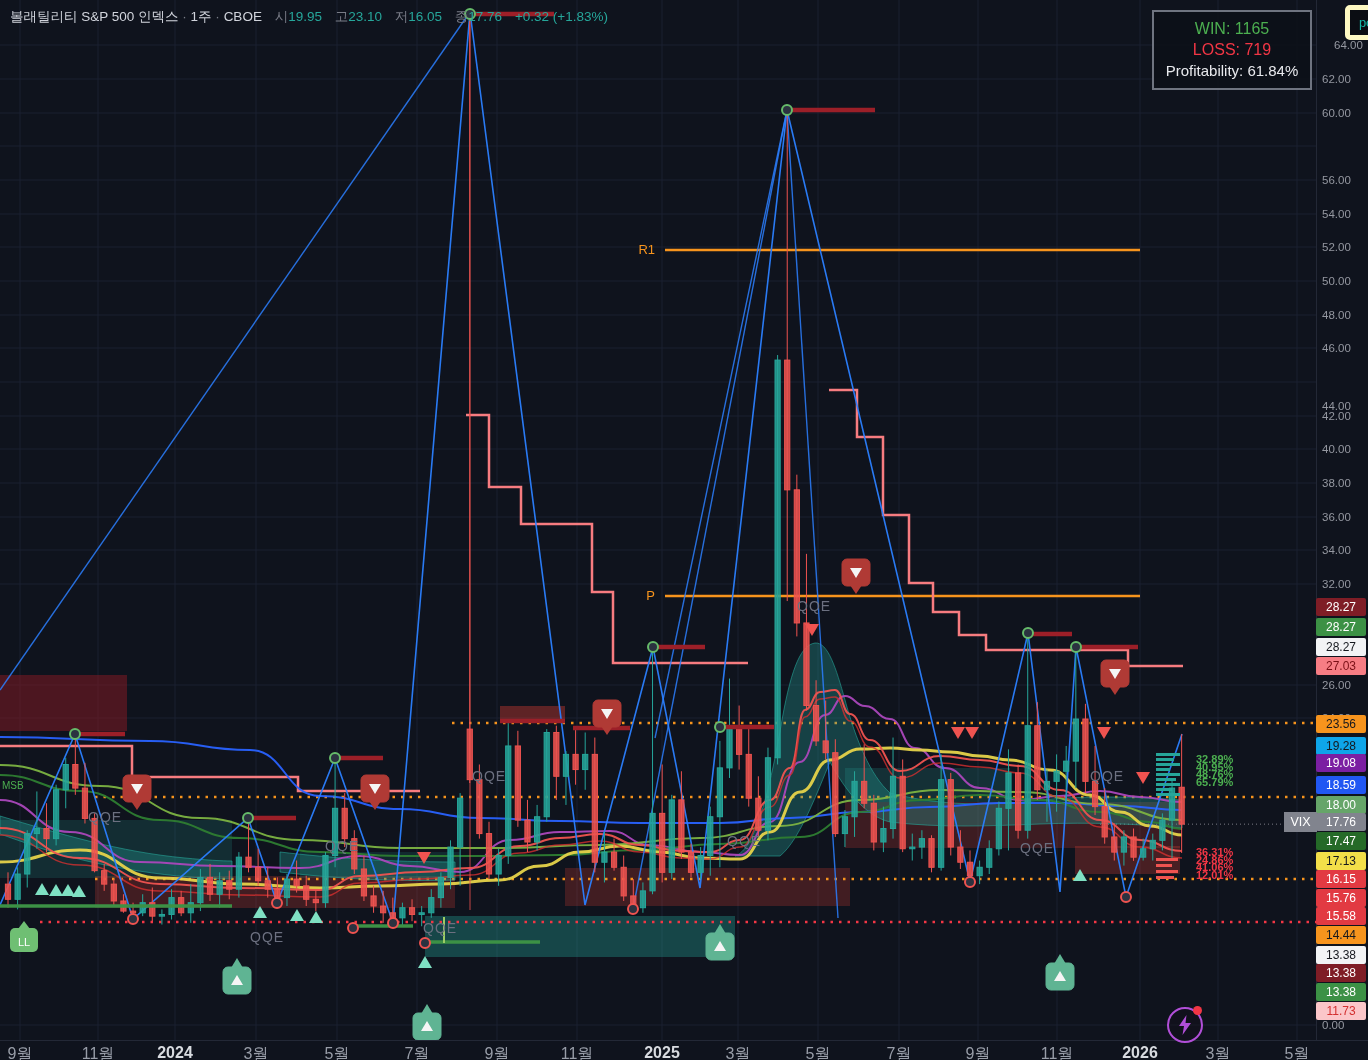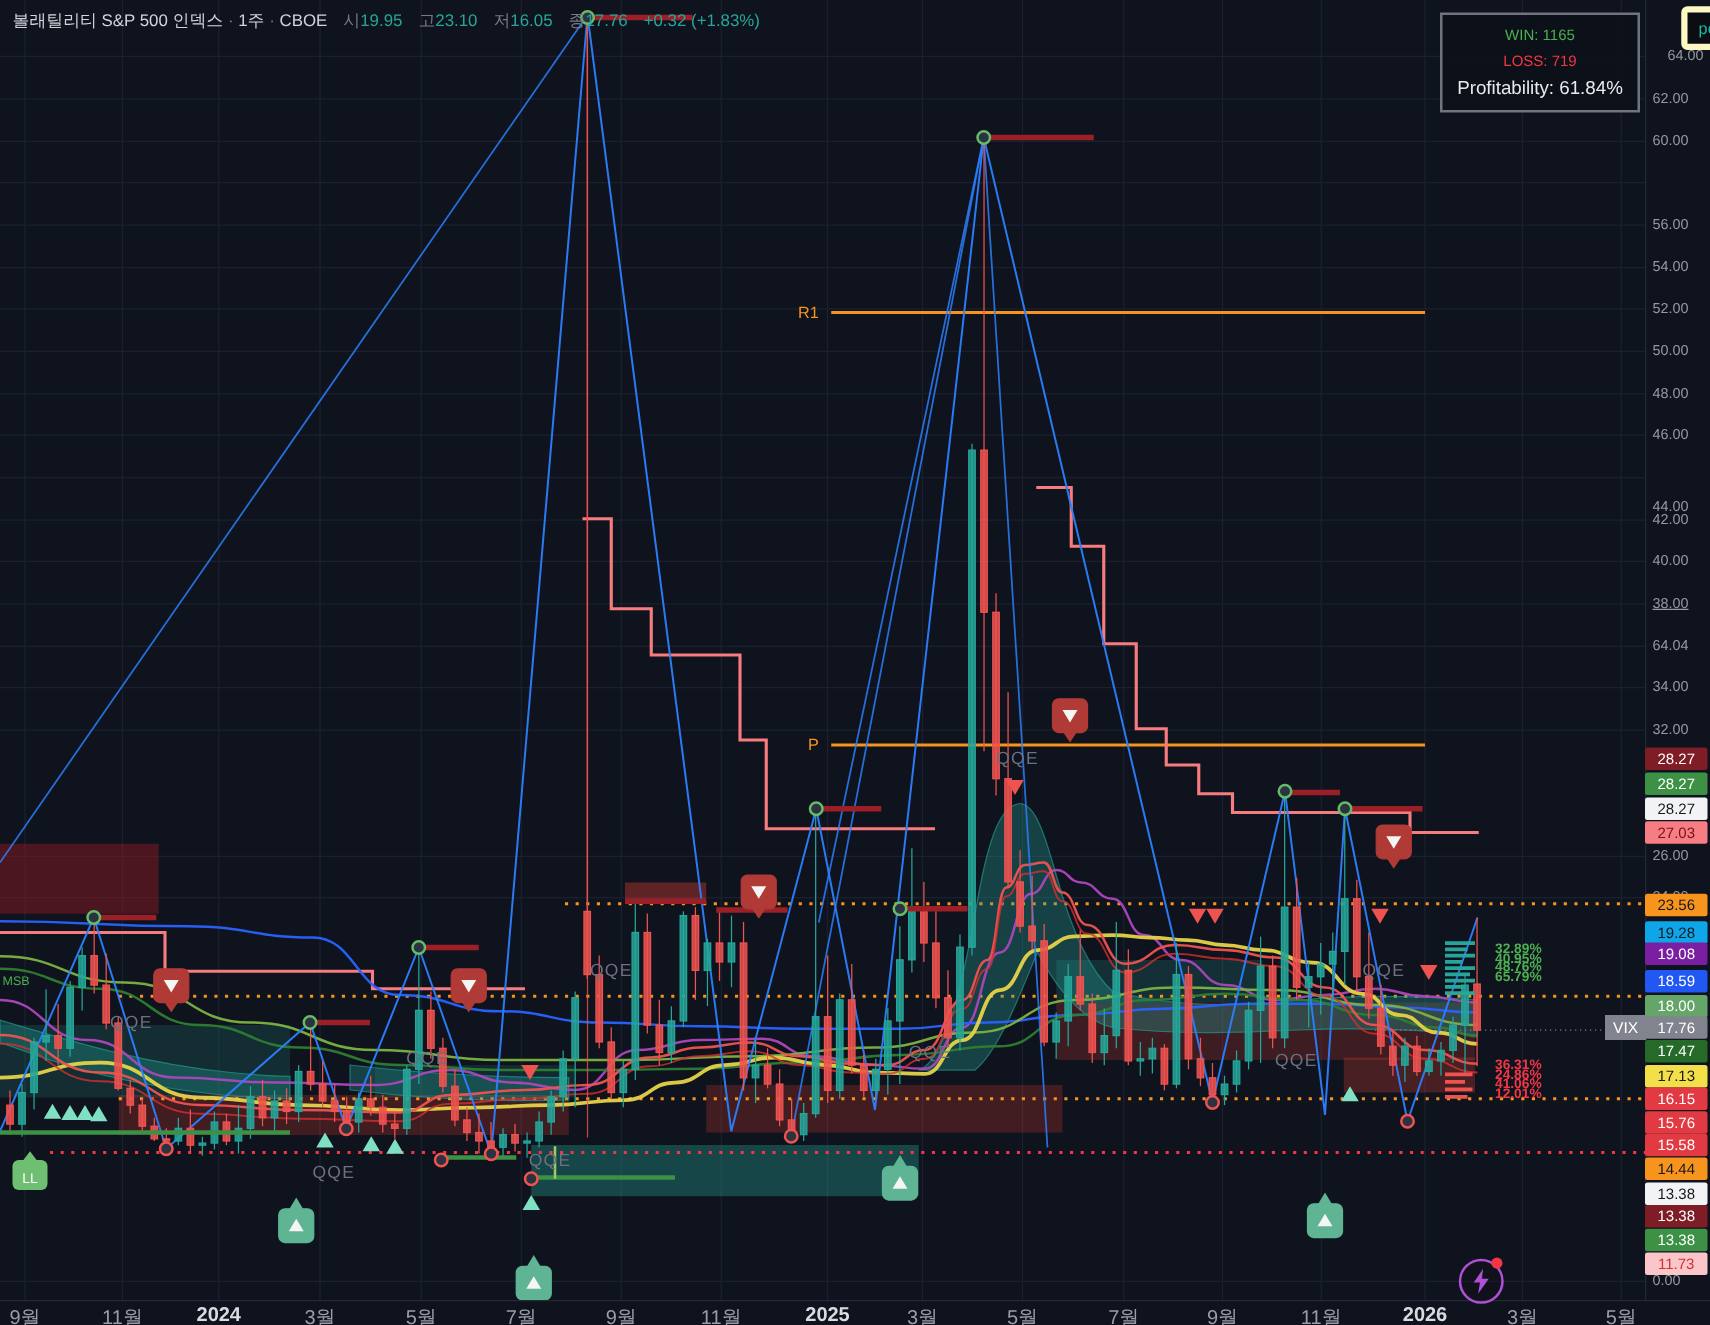--- a/index.html
+++ b/index.html
@@ -9,21 +9,21 @@
   .ovl{position:absolute;white-space:nowrap;}
   
   #legend{left:10px;top:8px;font-size:13.5px;color:#d1d4dc;z-index:30;}
   #legend .sep{color:#787b86;}
   #legend .k{color:#787b86;margin-left:9px;}
   #legend .v{color:#26a69a;}
   #legend .chg{color:#26a69a;margin-left:9px;}
   
   #stats{left:1152px;top:10px;width:156px;border:2px solid #6f7480;background:rgba(13,16,24,.88);
     text-align:center;padding:6px 0 7px;z-index:40;}
-  #stats div{line-height:21px;font-size:12px;}
+  #stats div{line-height:21px;font-size:16px;}
   #stats .win{color:#4caf50;}
   #stats .loss{color:#f23645;}
   #stats .prof{color:#e8e9ed;font-size:15px;}
   #point-btn{left:1321px;top:5px;width:46px;height:25px;background:#0b0d13;border:5px solid #fef9c3;
     border-radius:5px;color:#14b8a6;font-size:13px;display:flex;align-items:center;justify-content:center;
     z-index:50;cursor:pointer;margin-left:24px;}
   
   .tick{position:absolute;left:1322px;width:44px;font-size:11.5px;color:#9598a1;transform:translateY(-50%);}
   .plabel{position:absolute;left:1316px;width:50px;height:18px;font-size:12px;display:flex;
     align-items:center;justify-content:center;transform:translateY(-50%);border-radius:2px;z-index:20;}
@@ -532,22 +532,22 @@
       <div class="tick" style="top: 144px; padding-left: 48px;">58.00</div>
       <div class="tick" style="top: 180px;">56.00</div>
       <div class="tick" style="top: 214px;">54.00</div>
       <div class="tick" style="top: 247px;">52.00</div>
       <div class="tick" style="top: 281px;">50.00</div>
       <div class="tick" style="top: 315px;">48.00</div>
       <div class="tick" style="top: 348px;">46.00</div>
       <div class="tick" style="top: 382px; margin-top: 24px;">44.00</div>
       <div class="tick" style="top: 416px;">42.00</div>
       <div class="tick" style="top: 449px;">40.00</div>
-      <div class="tick" style="top: 483px; text-decoration: underline;">38.00</div>
-      <div class="tick" style="top: 517px;">64.04</div>
+      <div class="tick" style="top: 483px;">38.00</div>
+      <div class="tick" style="top: 517px;">36.00</div>
       <div class="tick" style="top: 550px;">34.00</div>
       <div class="tick" style="top: 584px;">32.00</div>
       <div class="tick" style="top: 685px;">26.00</div>
       <div class="tick" style="top: 718px;">24.00</div>
       <div class="tick" style="top: 1025px;">0.00</div>
       <div class="plabel" style="top: 607px; background: rgb(127, 29, 38); color: rgb(255, 255, 255);">28.27</div>
       <div class="plabel" style="top: 627px; background: rgb(60, 145, 69); color: rgb(255, 255, 255);">28.27</div>
       <div class="plabel" style="top: 647px; background: rgb(242, 243, 245); color: rgb(21, 24, 30);">28.27</div>
       <div class="plabel" style="top: 666px; background: rgb(247, 125, 132); color: rgb(122, 16, 22);">27.03</div>
       <div class="plabel" style="top: 724px; background: rgb(247, 148, 29); color: rgb(21, 24, 30);">23.56</div>

